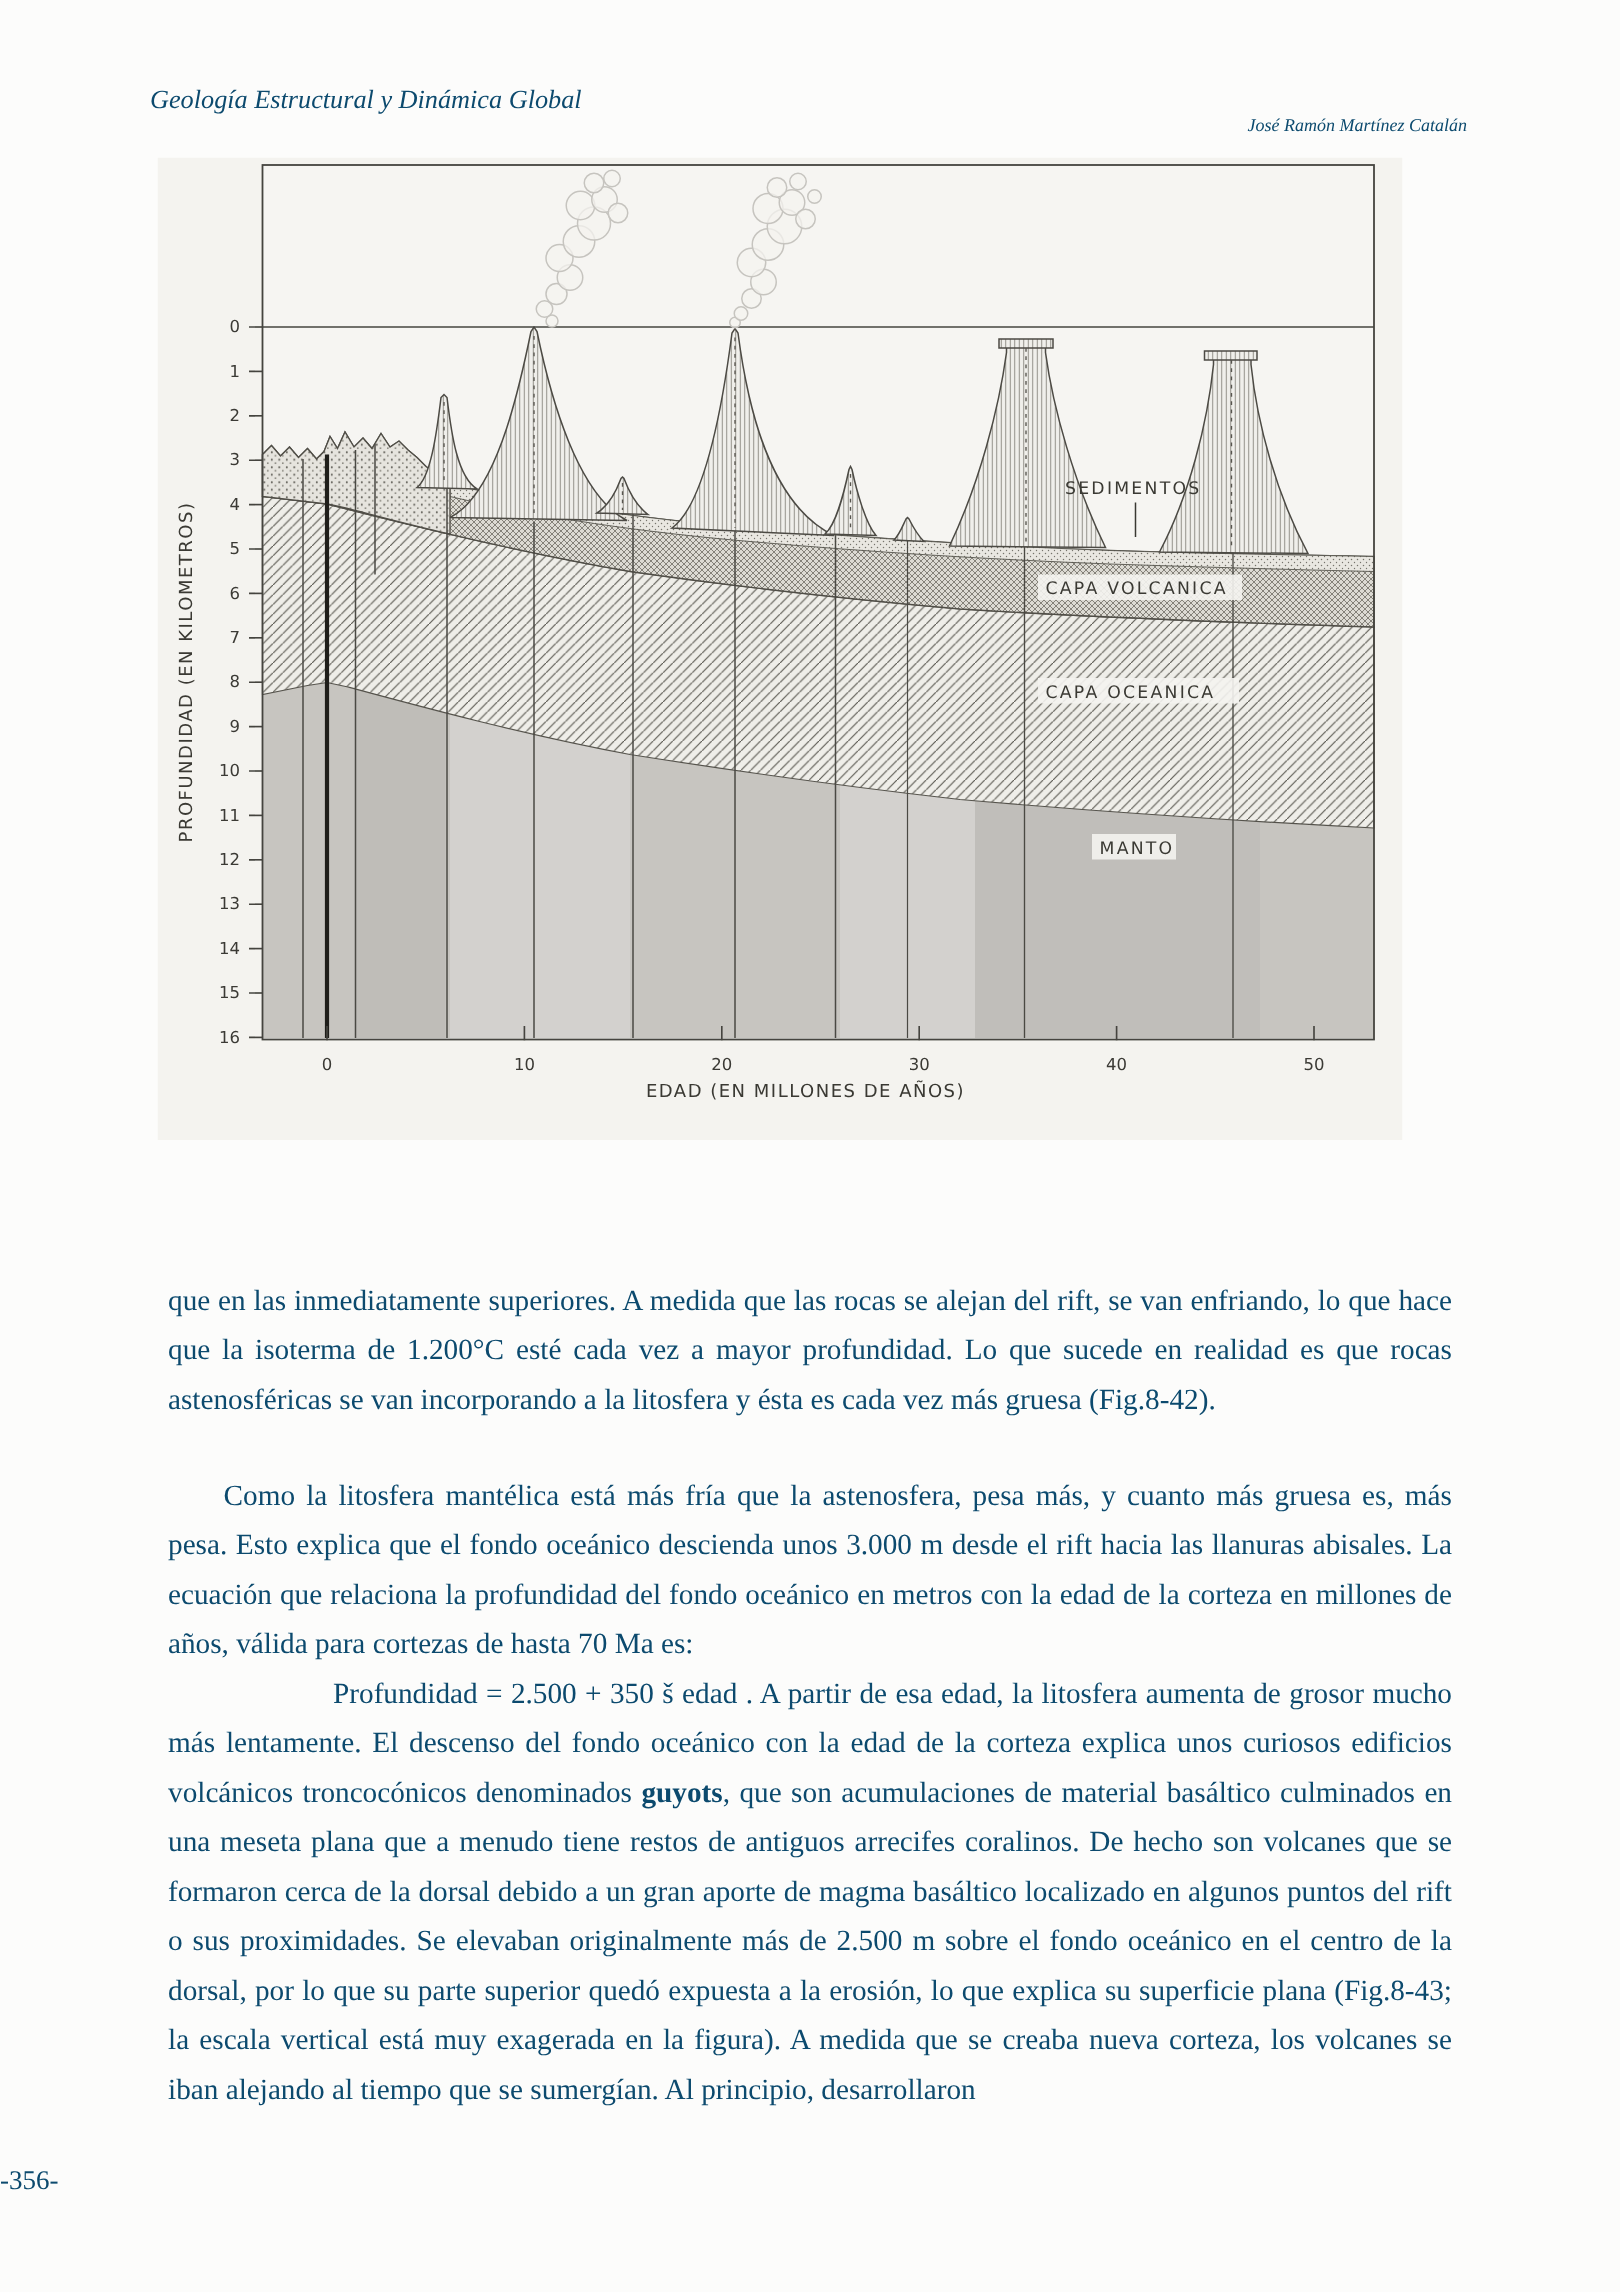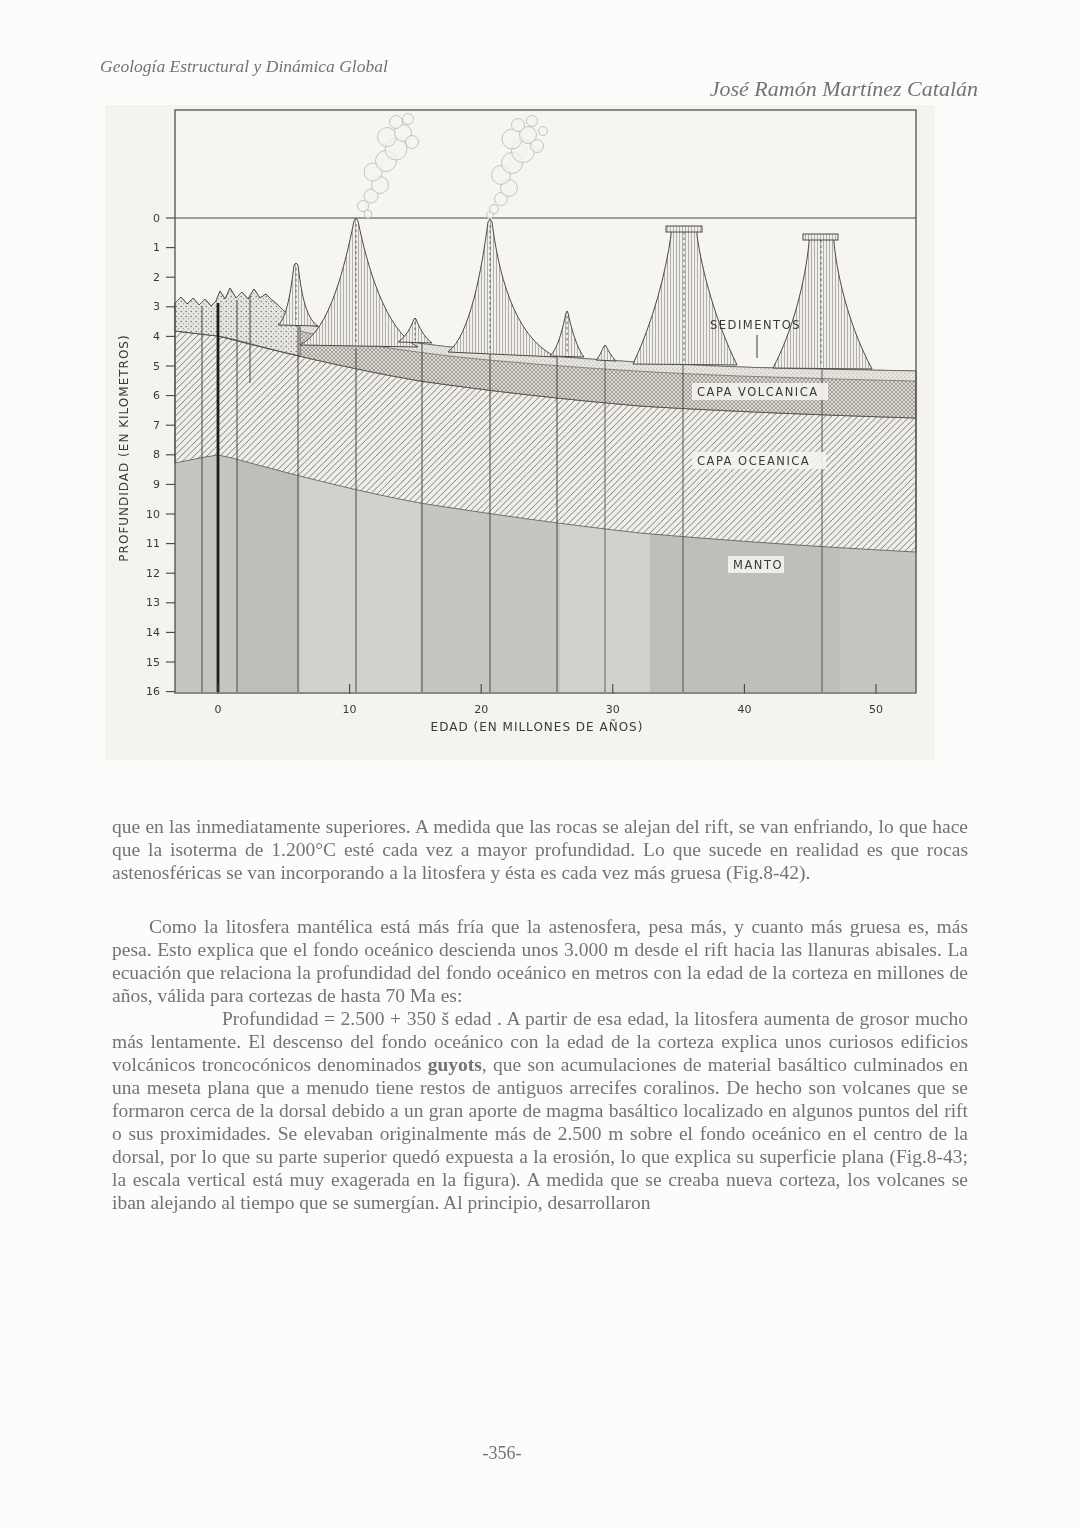--- a/index.html
+++ b/index.html
@@ -1,45 +1,45 @@
 <!DOCTYPE html>
 <html><head>
 <meta charset="utf-8">
 <style>
   html,body { margin:0; padding:0; background:#ffffff; }
   .page {
     position:relative; width:1080px; height:1528px;
-    background:#fcfcfb; color:#737373;
+    background:#fcfcfb; color:#0c4a6e;
     font-family:"Liberation Serif", serif;
     overflow:hidden;
   }
   .header-left {
     position:absolute; left:100px; top:56px;
     font-style:italic; font-size:17.5px; white-space:nowrap;
   }
   .header-right {
     position:absolute; right:102px; top:76px;
-    font-style:italic; font-size:22px; white-space:nowrap;
+    font-style:italic; font-size:12px; white-space:nowrap;
   }
   .figure-wrap { position:absolute; left:105px; top:105px; width:830px; height:655px; }
   .caption {
     position:absolute; left:118px; top:771px; width:815px;
     font-size:17px; line-height:30px; text-align:left;
   }
   .bodytext {
-    position:absolute; left:112px; top:815px; width:856px;
-    font-size:19.5px; line-height:23px; text-align:justify;
+    position:absolute; left:112px; top:851px; width:856px;
+    font-size:19.5px; line-height:33px; text-align:justify;
   }
   .para { margin:0; }
   .para.gap { margin-bottom:31px; }
   .para.indent-small { text-indent:37px; }
   .para.indent-large { text-indent:110px; }
   .footer {
     position:absolute; left:0; top:1443px; width:1004px;
-    text-align:center; font-size:18px;
+    font-size:18px;
   }
   
   .tickmark { stroke:#45443f; stroke-width:1.1; }
   .tick-label {
     font-family:"DejaVu Sans", sans-serif; font-size:11px; fill:#3b3a35;
   }
   .figtext {
     font-family:"DejaVu Sans", sans-serif; font-size:11.5px;
     letter-spacing:1.5px; fill:#3a3933;
   }

